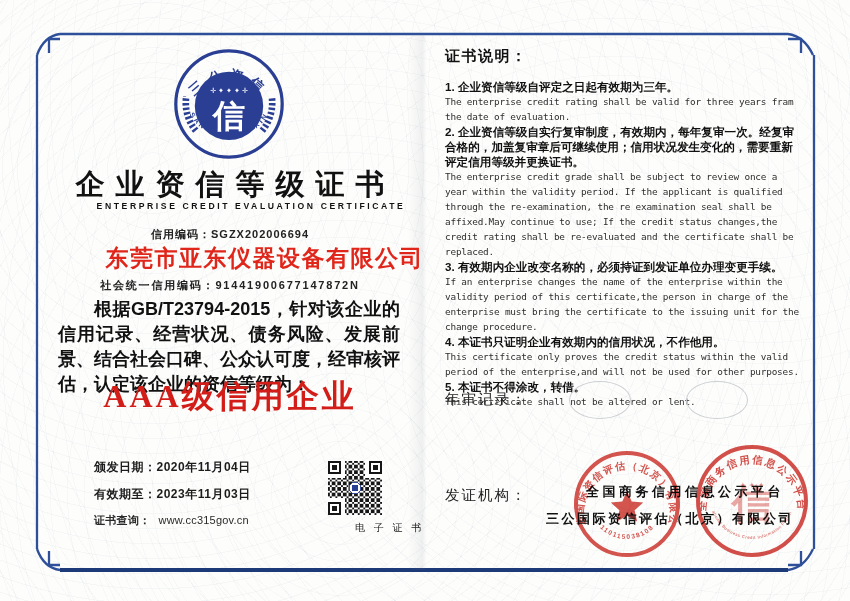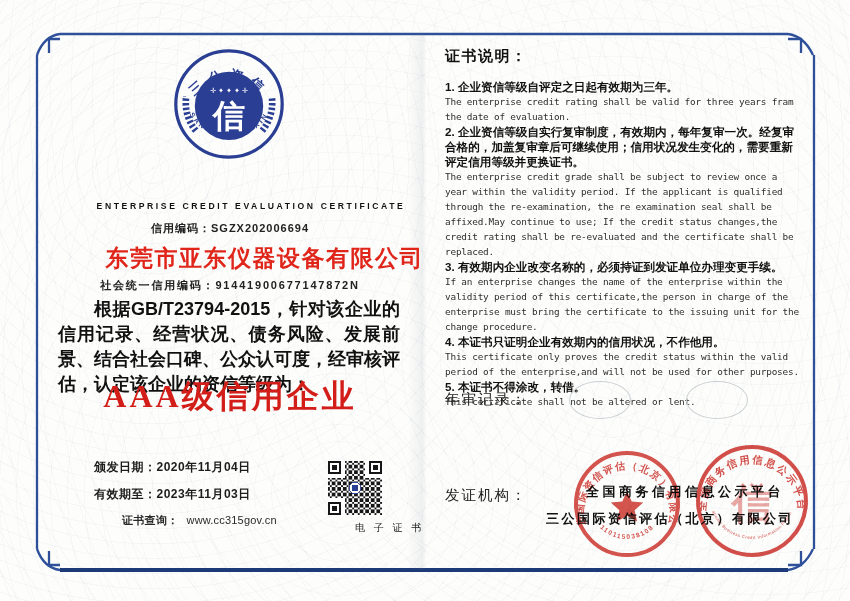--- a/index.html
+++ b/index.html
@@ -36,21 +36,21 @@
     text-align:center; font-family:"Liberation Serif","DejaVu Serif",serif;
     font-size:29px; font-weight:900; letter-spacing:11px; color:#111;
     white-space:nowrap; text-indent:11px;
   }
   .cert-subtitle {
     position:absolute; top:168px; left:0; width:100%;
     text-align:center; font-size:8.6px; font-weight:bold; letter-spacing:2.6px;
     color:#111; white-space:nowrap;padding-left:42px;
   }
   .credit-code-line {
-    position:absolute; top:188px; left:0; width:100%;
+    position:absolute; top:194px; left:0; width:100%;
     text-align:center; font-size:11px; font-weight:bold; letter-spacing:1px; color:#222;
   }
   .company-name {
     position:absolute; top:210px; left:0; width:100%;
     text-align:right; font-size:23px; font-weight:900; letter-spacing:1.5px; color:#e0261b;
     white-space:nowrap;
   }
   .social-code-line {
     position:absolute; top:245px; left:0; width:100%;
     text-align:center; font-size:11px; font-weight:bold; letter-spacing:1.8px; color:#222;
@@ -61,21 +61,21 @@
     font-size:18px; font-weight:bold; line-height:25px; color:#111;
     text-align:justify; text-indent:2em;
   }
   .rating-line {
     position:absolute; top:342px; left:0; width:100%;
     text-align:center; font-family:"Liberation Serif","DejaVu Serif",serif;
     font-size:32px; font-weight:700; letter-spacing:3px; color:#d31d19; white-space:nowrap;
   }
   .date-block { position:absolute; left:58px; top:426px; font-size:12px; font-weight:bold; color:#1c1c1c; }
   .date-row { margin-bottom:10px; letter-spacing:.5px; }
-  .query-row { margin-top:6px; font-size:11px; font-weight:bold; color:#2a2a2a; letter-spacing:.3px;margin-left:28px; }
+  .query-row { margin-top:6px; font-size:11px; font-weight:bold; color:#2a2a2a; letter-spacing:.3px; }
   .query-row .url { font-weight:normal; margin-left:8px; letter-spacing:.2px; }
   .qr-box { position:absolute; left:292px; top:428px; width:54px; text-align:center; }
   .qr-box svg { width:54px; height:54px; display:block; }
   .qr-caption { margin-top:6px; font-size:10px; letter-spacing:3px; color:#222; white-space:nowrap;margin-left:27px; }
 
   
   .instr-heading { position:absolute; left:21px; top:14px; font-size:15px; font-weight:bold; letter-spacing:1.5px; color:#111; }
   .instr-list { position:absolute; left:21px; top:46px; width:358px; }
   .instr-zh { font-size:11.6px; font-weight:bold; color:#111; line-height:15px; }
   .instr-en { font-family:"DejaVu Sans Mono","Liberation Mono",monospace; font-size:9.4px; color:#2e2e2e; line-height:15px; letter-spacing:-0.2px; }
@@ -136,20 +136,21 @@
       </text>
       <text font-size="7.6" font-weight="bold" fill="#2a3f93" letter-spacing="2.4">
         <textPath href="#logoBottom" startOffset="50%" text-anchor="middle">SAN GONG ZI XIN</textPath>
       </text>
       <circle cx="60" cy="62" r="36" fill="#2a3f93"></circle>
       <text x="60" y="48" font-size="7.5" fill="#ffffff" text-anchor="middle">✛ ✦ ✦ ✦ ✛</text>
       <text x="60" y="84" font-size="34" font-weight="bold" fill="#ffffff" text-anchor="middle" font-family="'Liberation Serif',serif">信</text>
     </svg>
   </div>
 
+  <div class="cert-title">企业资信等级证书</div>
   <div class="cert-subtitle">ENTERPRISE CREDIT EVALUATION CERTIFICATE</div>
   <div class="credit-code-line">信用编码：SGZX202006694</div>
   <div class="company-name">东莞市亚东仪器设备有限公司</div>
   <div class="social-code-line">社会统一信用编码：91441900677147872N</div>
   <div class="body-paragraph">根据GB/T23794-2015，针对该企业的信用记录、经营状况、债务风险、发展前景、结合社会口碑、公众认可度，经审核评估，认定该企业的资信等级为：</div>
   <div class="rating-line">AAA级信用企业</div>
 
   <div class="date-block">
     <div class="date-row">颁发日期：2020年11月04日</div>
     <div class="date-row">有效期至：2023年11月03日</div>

